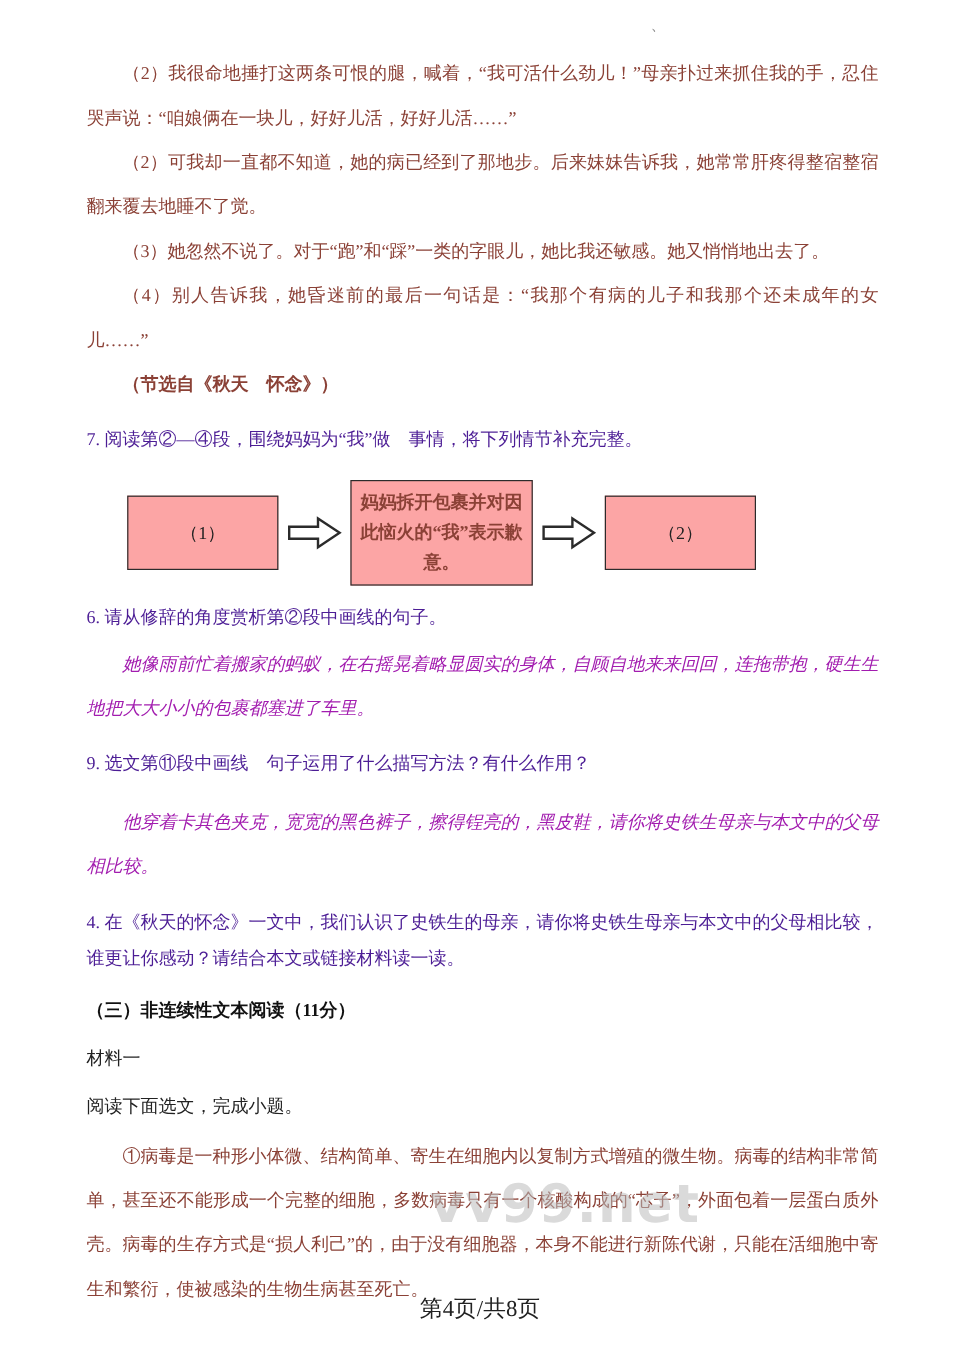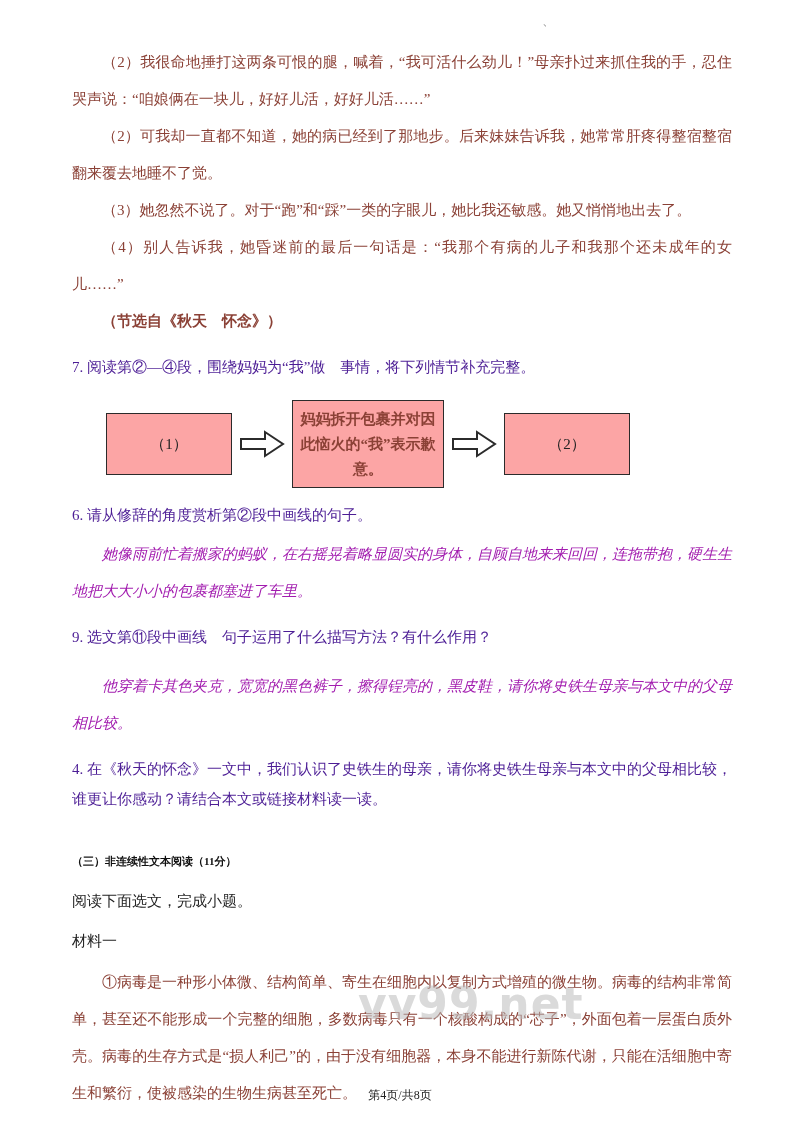--- a/index.html
+++ b/index.html
@@ -67,22 +67,22 @@
   .quote{
     margin:6px 0 0 0;
     color:#a21caf;
     text-indent:2em;
     text-align:justify;
     line-height:37px;
     font-style:italic;
   }
   .quote.spaced{margin-top:16px;}
   .sec-heading{
-    margin:32px 0 0 0;
-    font-size:11px;
+    margin:14px 0 0 0;
+    font-size:15px;
     font-weight:bold;
     color:#111111;
     line-height:30px;
   }
   .plain{
     margin:10px 0 0 0;
     color:#222222;
     line-height:30px;
   }
   .material p{
@@ -101,21 +101,21 @@
     letter-spacing:1px;
     color:#bcbcbc;
     opacity:0.55;
     pointer-events:none;
     user-select:none;
   }
   .footer{
     position:absolute;
     left:0;right:0;bottom:26px;
     text-align:center;
-    font-size:12px;
+    font-size:19px;
     color:#222222;
   }
 </style>
 </head>
 <body>
 
 <div class="page">
 
   <span class="stray">、</span>
 
@@ -145,22 +145,22 @@
 
     <p class="qline">6. 请从修辞的角度赏析第②段中画线的句子。</p>
     <p class="quote">她像雨前忙着搬家的蚂蚁，在右摇晃着略显圆实的身体，自顾自地来来回回，连拖带抱，硬生生地把大大小小的包裹都塞进了车里。</p>
 
     <p class="qline">9. 选文第⑪段中画线　句子运用了什么描写方法？有什么作用？</p>
     <p class="quote spaced">他穿着卡其色夹克，宽宽的黑色裤子，擦得锃亮的，黑皮鞋，请你将史铁生母亲与本文中的父母相比较。</p>
 
     <p class="qline">4. 在《秋天的怀念》一文中，我们认识了史铁生的母亲，请你将史铁生母亲与本文中的父母相比较，谁更让你感动？请结合本文或链接材料读一读。</p>
 
     <p class="sec-heading">（三）非连续性文本阅读（11分）</p>
+    <p class="plain">材料一</p>
     <p class="plain">阅读下面选文，完成小题。</p>
-    <p class="plain">材料一</p>
 
     <div class="material">
       <p>①病毒是一种形小体微、结构简单、寄生在细胞内以复制方式增殖的微生物。病毒的结构非常简单，甚至还不能形成一个完整的细胞，多数病毒只有一个核酸构成的“芯子”，外面包着一层蛋白质外壳。病毒的生存方式是“损人利己”的，由于没有细胞器，本身不能进行新陈代谢，只能在活细胞中寄生和繁衍，使被感染的生物生病甚至死亡。</p>
 
     </div>
 
   </div>
 
   <div class="watermark">vv99.net</div>
 

